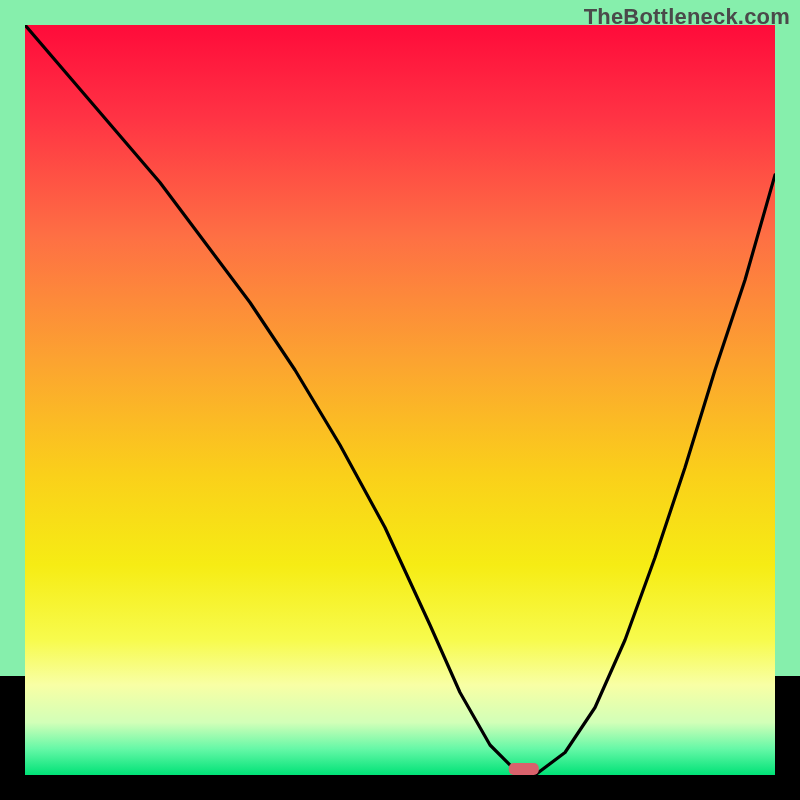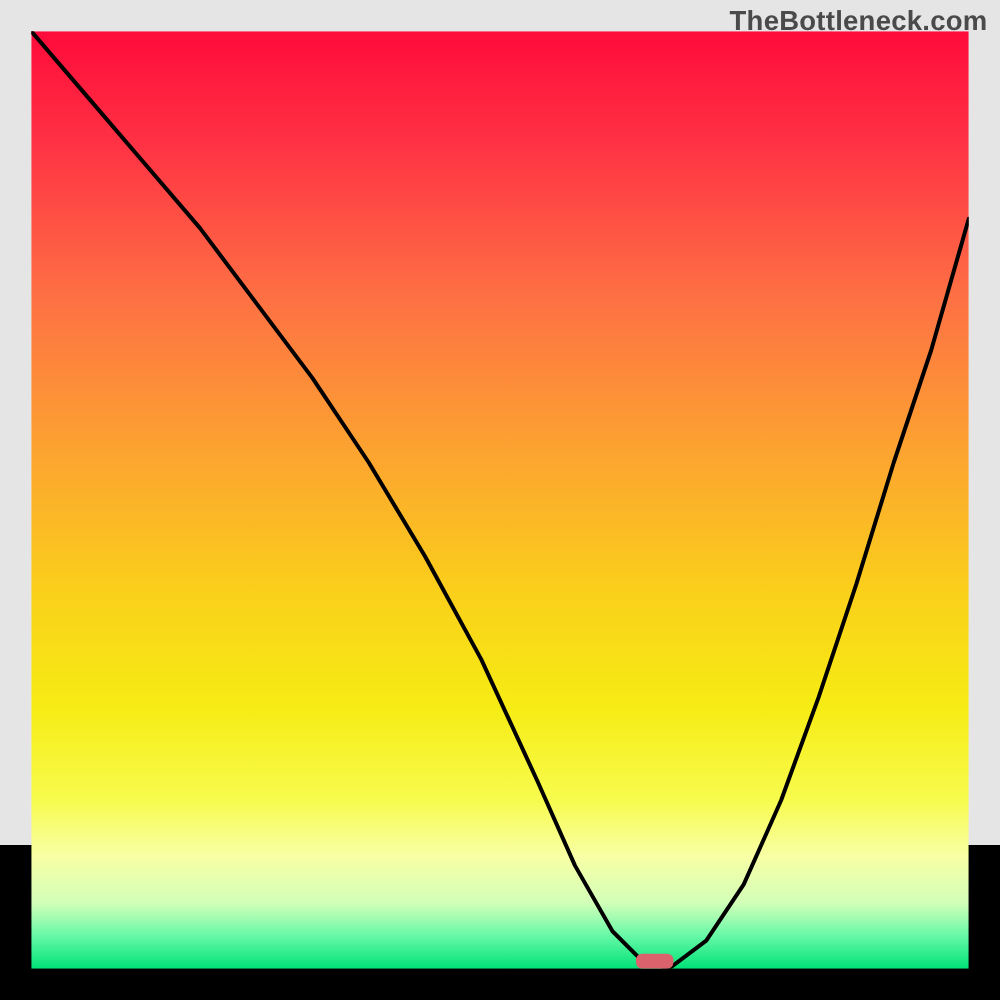--- a/index.html
+++ b/index.html
@@ -8,21 +8,21 @@
     width: 800px;
     height: 800px;
     overflow: hidden;
     background: #000;
     font-family: Arial, Helvetica, sans-serif;
   }
   .frame {
     position: relative;
     width: 800px;
     height: 676px;
-    background: #e5e5e5;
+    background: #86efac;
   }
   .watermark {
     position: absolute;
     top: 4px;
     right: 10px;
     color: #4a4a4a;
     font-size: 22px;
     font-weight: 600;
     letter-spacing: 0.2px;
     z-index: 3;

